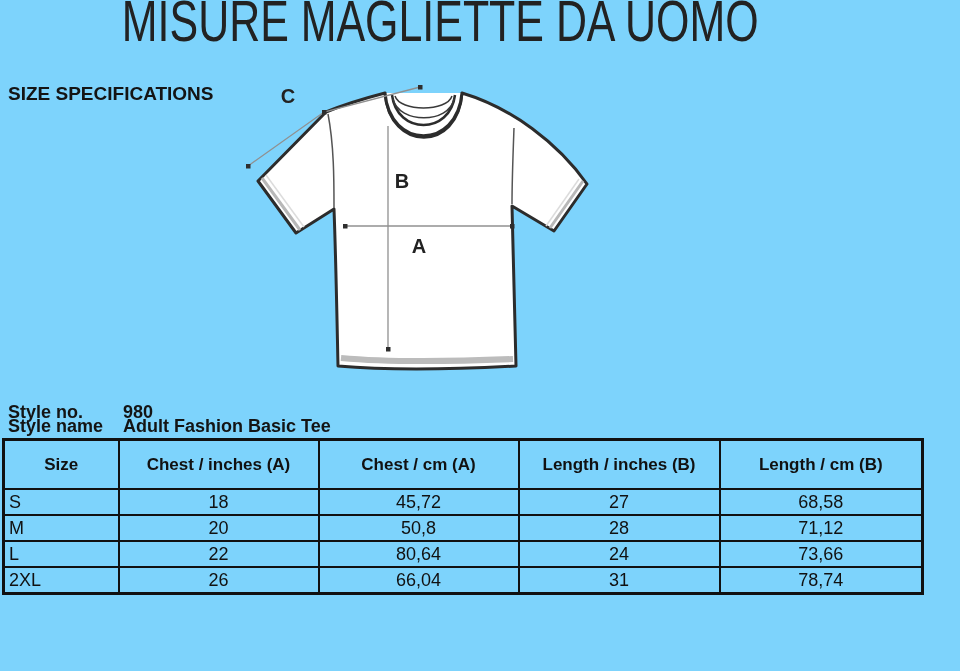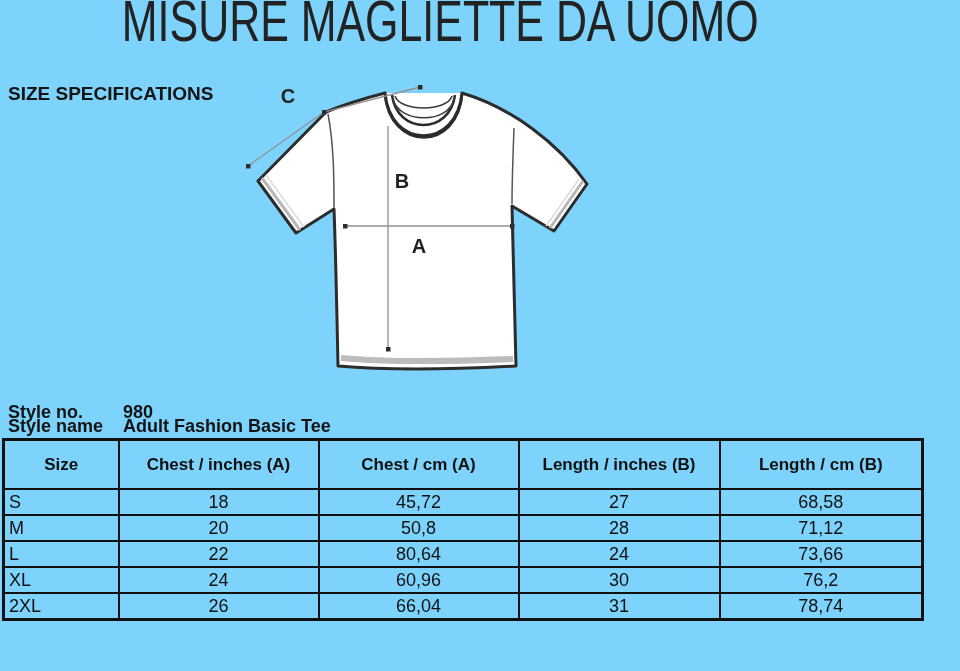--- a/index.html
+++ b/index.html
@@ -138,27 +138,20 @@
         <td>71,12</td>
       </tr>
       <tr>
         <td class="size-col">L</td>
         <td>22</td>
         <td>80,64</td>
         <td>24</td>
         <td>73,66</td>
       </tr>
       <tr>
-        <td class="size-col">XL</td>
-        <td>24</td>
-        <td>60,96</td>
-        <td>30</td>
-        <td>76,2</td>
-      </tr>
-      <tr>
         <td class="size-col">2XL</td>
         <td>26</td>
         <td>66,04</td>
         <td>31</td>
         <td>78,74</td>
       </tr>
     </tbody>
   </table>
 
 </div>

